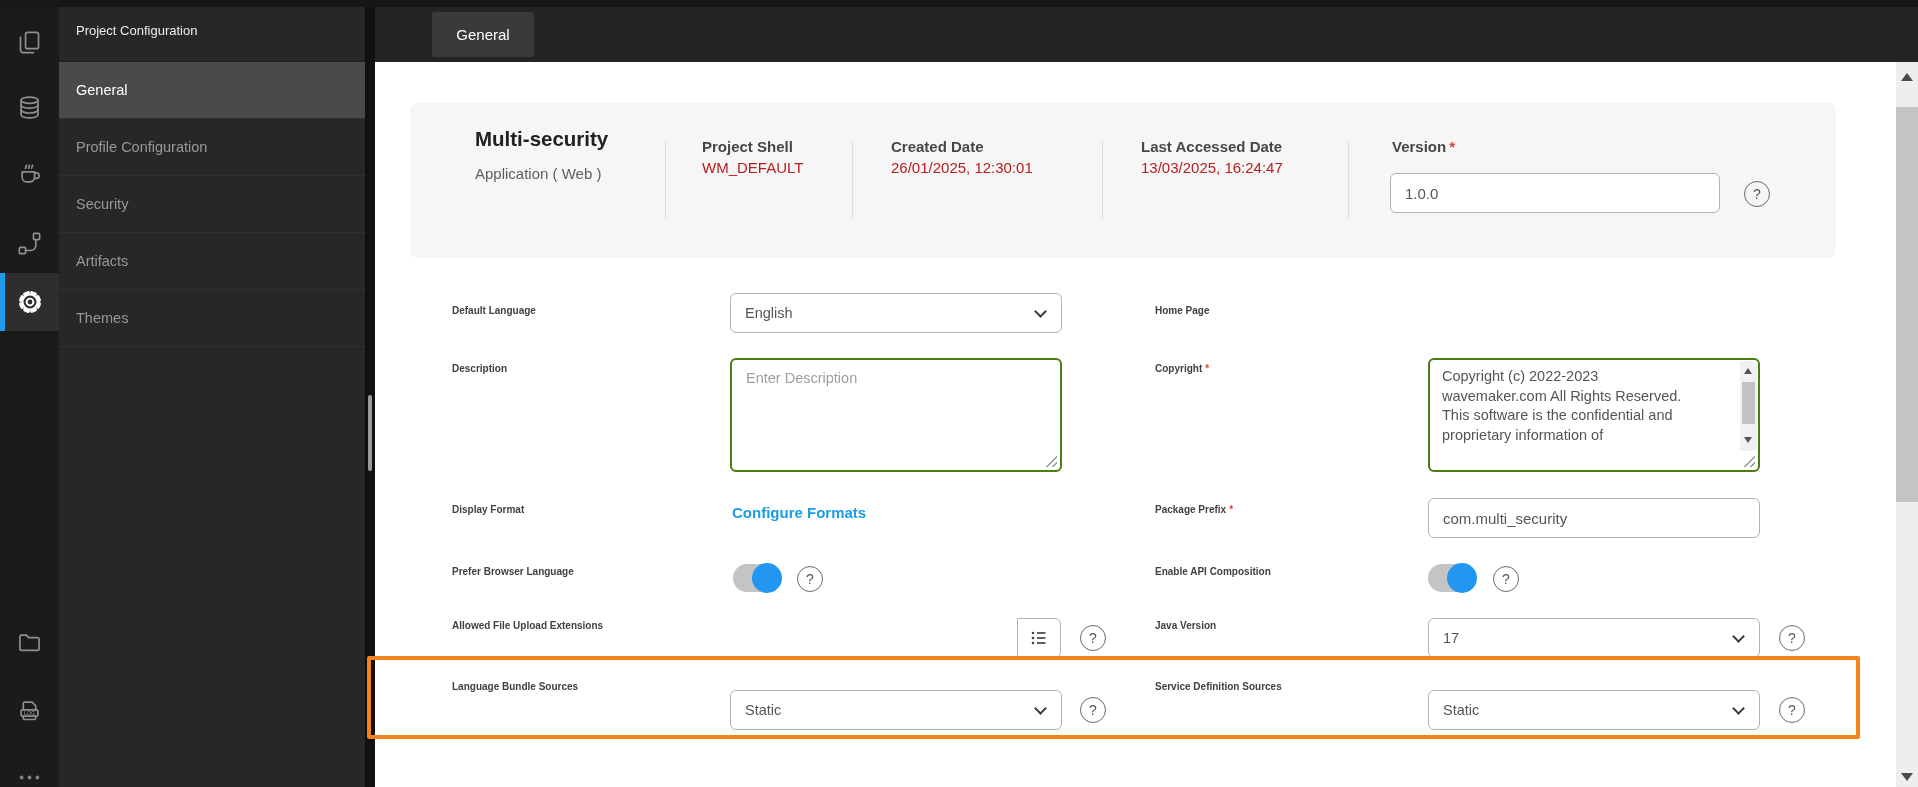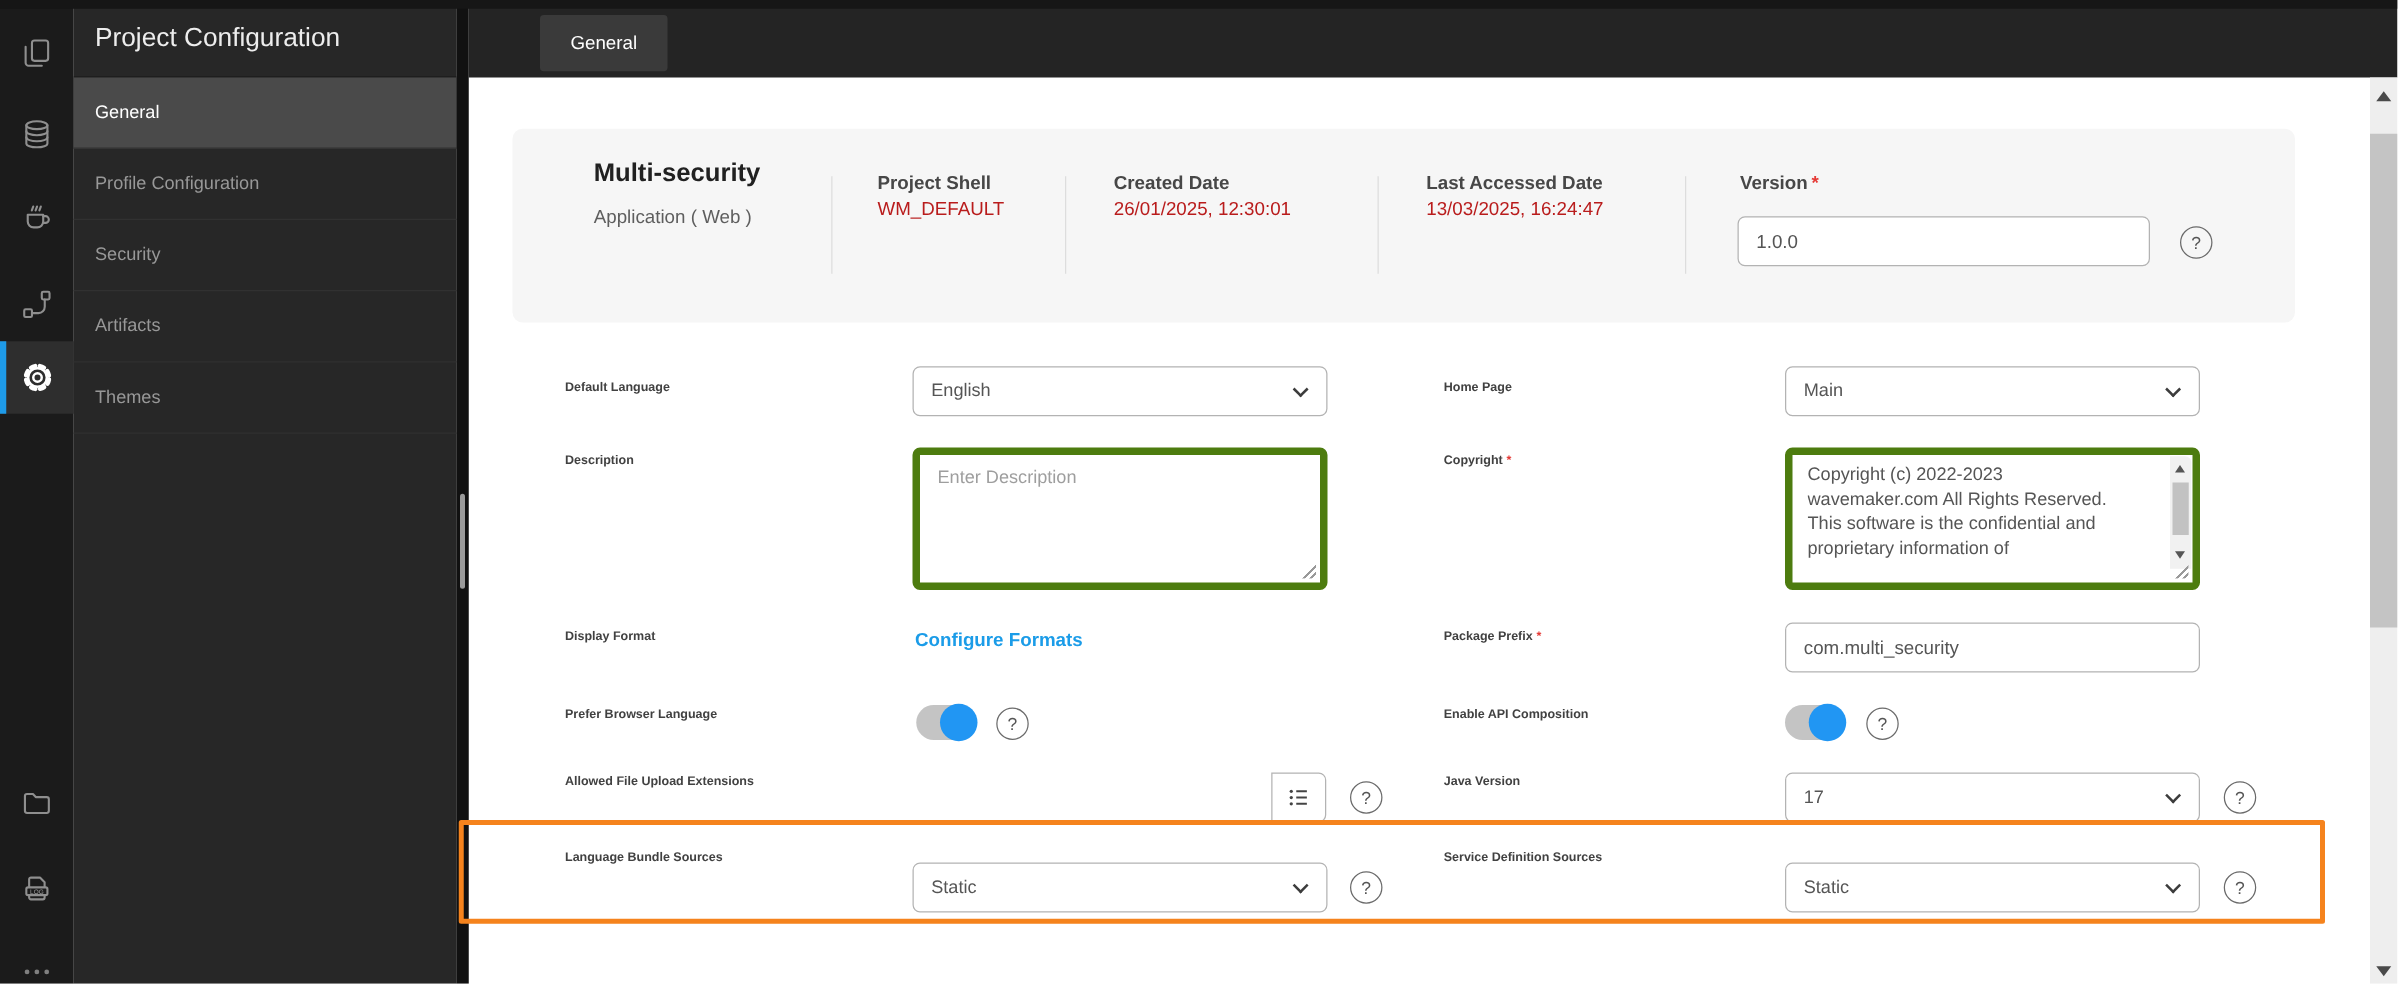--- a/index.html
+++ b/index.html
@@ -12,21 +12,21 @@
   
   .icon-rail { position:absolute; left:0; top:0; width:59px; height:787px; background:#1b1b1b; z-index:3; }
   .rail-btn { position:absolute; left:0; width:59px; height:48px; display:flex; align-items:center; justify-content:center; cursor:pointer; }
   .rail-btn svg { width:27px; height:27px; stroke:#8f8f8f; fill:none; stroke-width:1.5; stroke-linecap:round; stroke-linejoin:round; }
   .rail-active { position:absolute; left:0; top:273px; width:59px; height:58px; background:#2e2e2e; display:flex; align-items:center; justify-content:center; cursor:pointer; }
   .rail-active svg { width:28px; height:28px; stroke:#ffffff; fill:none; stroke-linecap:round; }
   .active-bar { position:absolute; left:0; top:0; width:5px; height:58px; background:#1e9be9; }
 
   
   .sidebar { position:absolute; left:59px; top:0; width:306px; height:787px; background:#272727; z-index:2; }
-  .sidebar-header { height:62px; display:flex; align-items:center; padding-left:17px; color:#ededed; font-size:21px; border-bottom:1px solid #1d1d1d; }
+  .sidebar-header { height:62px; display:flex; align-items:center; padding-left:17px; color:#ededed; font-size:13px; border-bottom:1px solid #1d1d1d; }
   .menu-item { height:57px; display:flex; align-items:center; padding-left:17px; color:#989898; font-size:14.5px; border-bottom:1px solid #313131; cursor:pointer; }
   .menu-item.selected { background:#4a4a4a; color:#ffffff; }
 
   
   .divider-strip { position:absolute; left:365px; top:0; width:10px; height:787px; background:#111111; z-index:2; }
   .side-thumb { position:absolute; left:3px; top:395px; width:4px; height:76px; background:#9a9a9a; border-radius:2px; }
 
   
   .main { position:absolute; left:375px; top:0; right:0; bottom:0; }
   .topbar { position:absolute; left:0; top:0; right:0; height:62px; background:#242424; }
@@ -46,21 +46,21 @@
   .card-div { position:absolute; top:38px; width:1px; height:78px; background:#dddddd; }
   .card-label { position:absolute; top:35px; font-size:15px; font-weight:700; color:#474747; }
   .card-value { position:absolute; top:56px; font-size:15px; color:#b91c1c; }
 
   
   .lbl { position:absolute; font-size:10px; font-weight:700; color:#414141; white-space:nowrap; }
   .req { color:#e53935; margin-left:3px; font-weight:700; }
   .ctl-select { position:absolute; width:332px; height:40px; border:1px solid #b3b3b3; border-radius:6px; background:#fff; display:flex; align-items:center; padding-left:14px; font-size:14.5px; color:#555; cursor:pointer; }
   .chev { position:absolute; right:16px; top:13px; width:9px; height:9px; border-right:2px solid #3c3c3c; border-bottom:2px solid #3c3c3c; transform:rotate(45deg); }
   .ctl-input { position:absolute; height:40px; border:1px solid #b3b3b3; border-radius:6px; background:#fff; padding:0 14px; font-size:15px; color:#555; font-family:"Liberation Sans", sans-serif; outline:none; }
-  .ta { position:absolute; width:332px; height:114px; border:6px solid #4d7c0f; border-radius:6px; background:#fff; }
+  .ta { position:absolute; width:332px; height:114px; border:2px solid #4d7c0f; border-radius:6px; background:#fff; }
   .ta textarea { width:100%; height:100%; border:none; resize:none; outline:none; background:transparent; padding:10px 14px; font-size:14.5px; color:#555; font-family:"Liberation Sans", sans-serif; }
   .ta textarea::placeholder { color:#9e9e9e; }
   .ta-text { position:absolute; left:12px; top:7px; right:26px; font-size:14.5px; line-height:19.5px; color:#555; white-space:pre-line; overflow:hidden; height:100px; }
   .grip { position:absolute; right:3px; bottom:3px; width:12px; height:12px; background:repeating-linear-gradient(-45deg, transparent, transparent 2.5px, #999 2.5px, #999 4px); clip-path:polygon(100% 0, 100% 100%, 0 100%); cursor:nwse-resize; }
   .ta-scroll { position:absolute; right:1px; top:1px; width:17px; height:90px; background:#f1f1f1; border-radius:0 5px 0 0; }
   .ta-up { position:absolute; left:4px; top:7px; width:0; height:0; border-left:4.5px solid transparent; border-right:4.5px solid transparent; border-bottom:6px solid #555; }
   .ta-down { position:absolute; left:4px; top:76px; width:0; height:0; border-left:4.5px solid transparent; border-right:4.5px solid transparent; border-top:6px solid #555; }
   .ta-thumb { position:absolute; left:2px; top:21px; width:13px; height:42px; background:#c2c2c2; }
   .link { position:absolute; font-size:15px; font-weight:700; color:#1b9ce8; cursor:pointer; }
   .toggle { position:absolute; width:48px; height:28px; background:#c4c4c4; border-radius:14px; cursor:pointer; }
@@ -179,24 +179,20 @@
       <input class="ctl-input" style="left: 980px; top: 70px; width: 330px;" value="1.0.0">
       <div class="help" style="left:1334px; top:78px">?</div>
     </div>
 
     <div class="lbl" style="left:77px; top:228px">Default Language</div>
     <div class="ctl-select" style="left:355px; top:216px">
       <span>English</span>
       <span class="chev"></span>
     </div>
     <div class="lbl" style="left:780px; top:228px">Home Page</div>
-    <div class="ctl-select" style="left:1053px; top:216px">
-      <span>Main</span>
-      <span class="chev"></span>
-    </div>
 
     <div class="lbl" style="left:77px; top:286px">Description</div>
     <div class="ta" style="left:355px; top:281px">
       <textarea placeholder="Enter Description" style=""></textarea>
       <div class="grip"></div>
     </div>
     <div class="lbl" style="left:780px; top:286px"><span>Copyright</span><span class="req">*</span></div>
     <div class="ta" style="left:1053px; top:281px">
       <div class="ta-text">Copyright (c) 2022-2023
 wavemaker.com All Rights Reserved.

